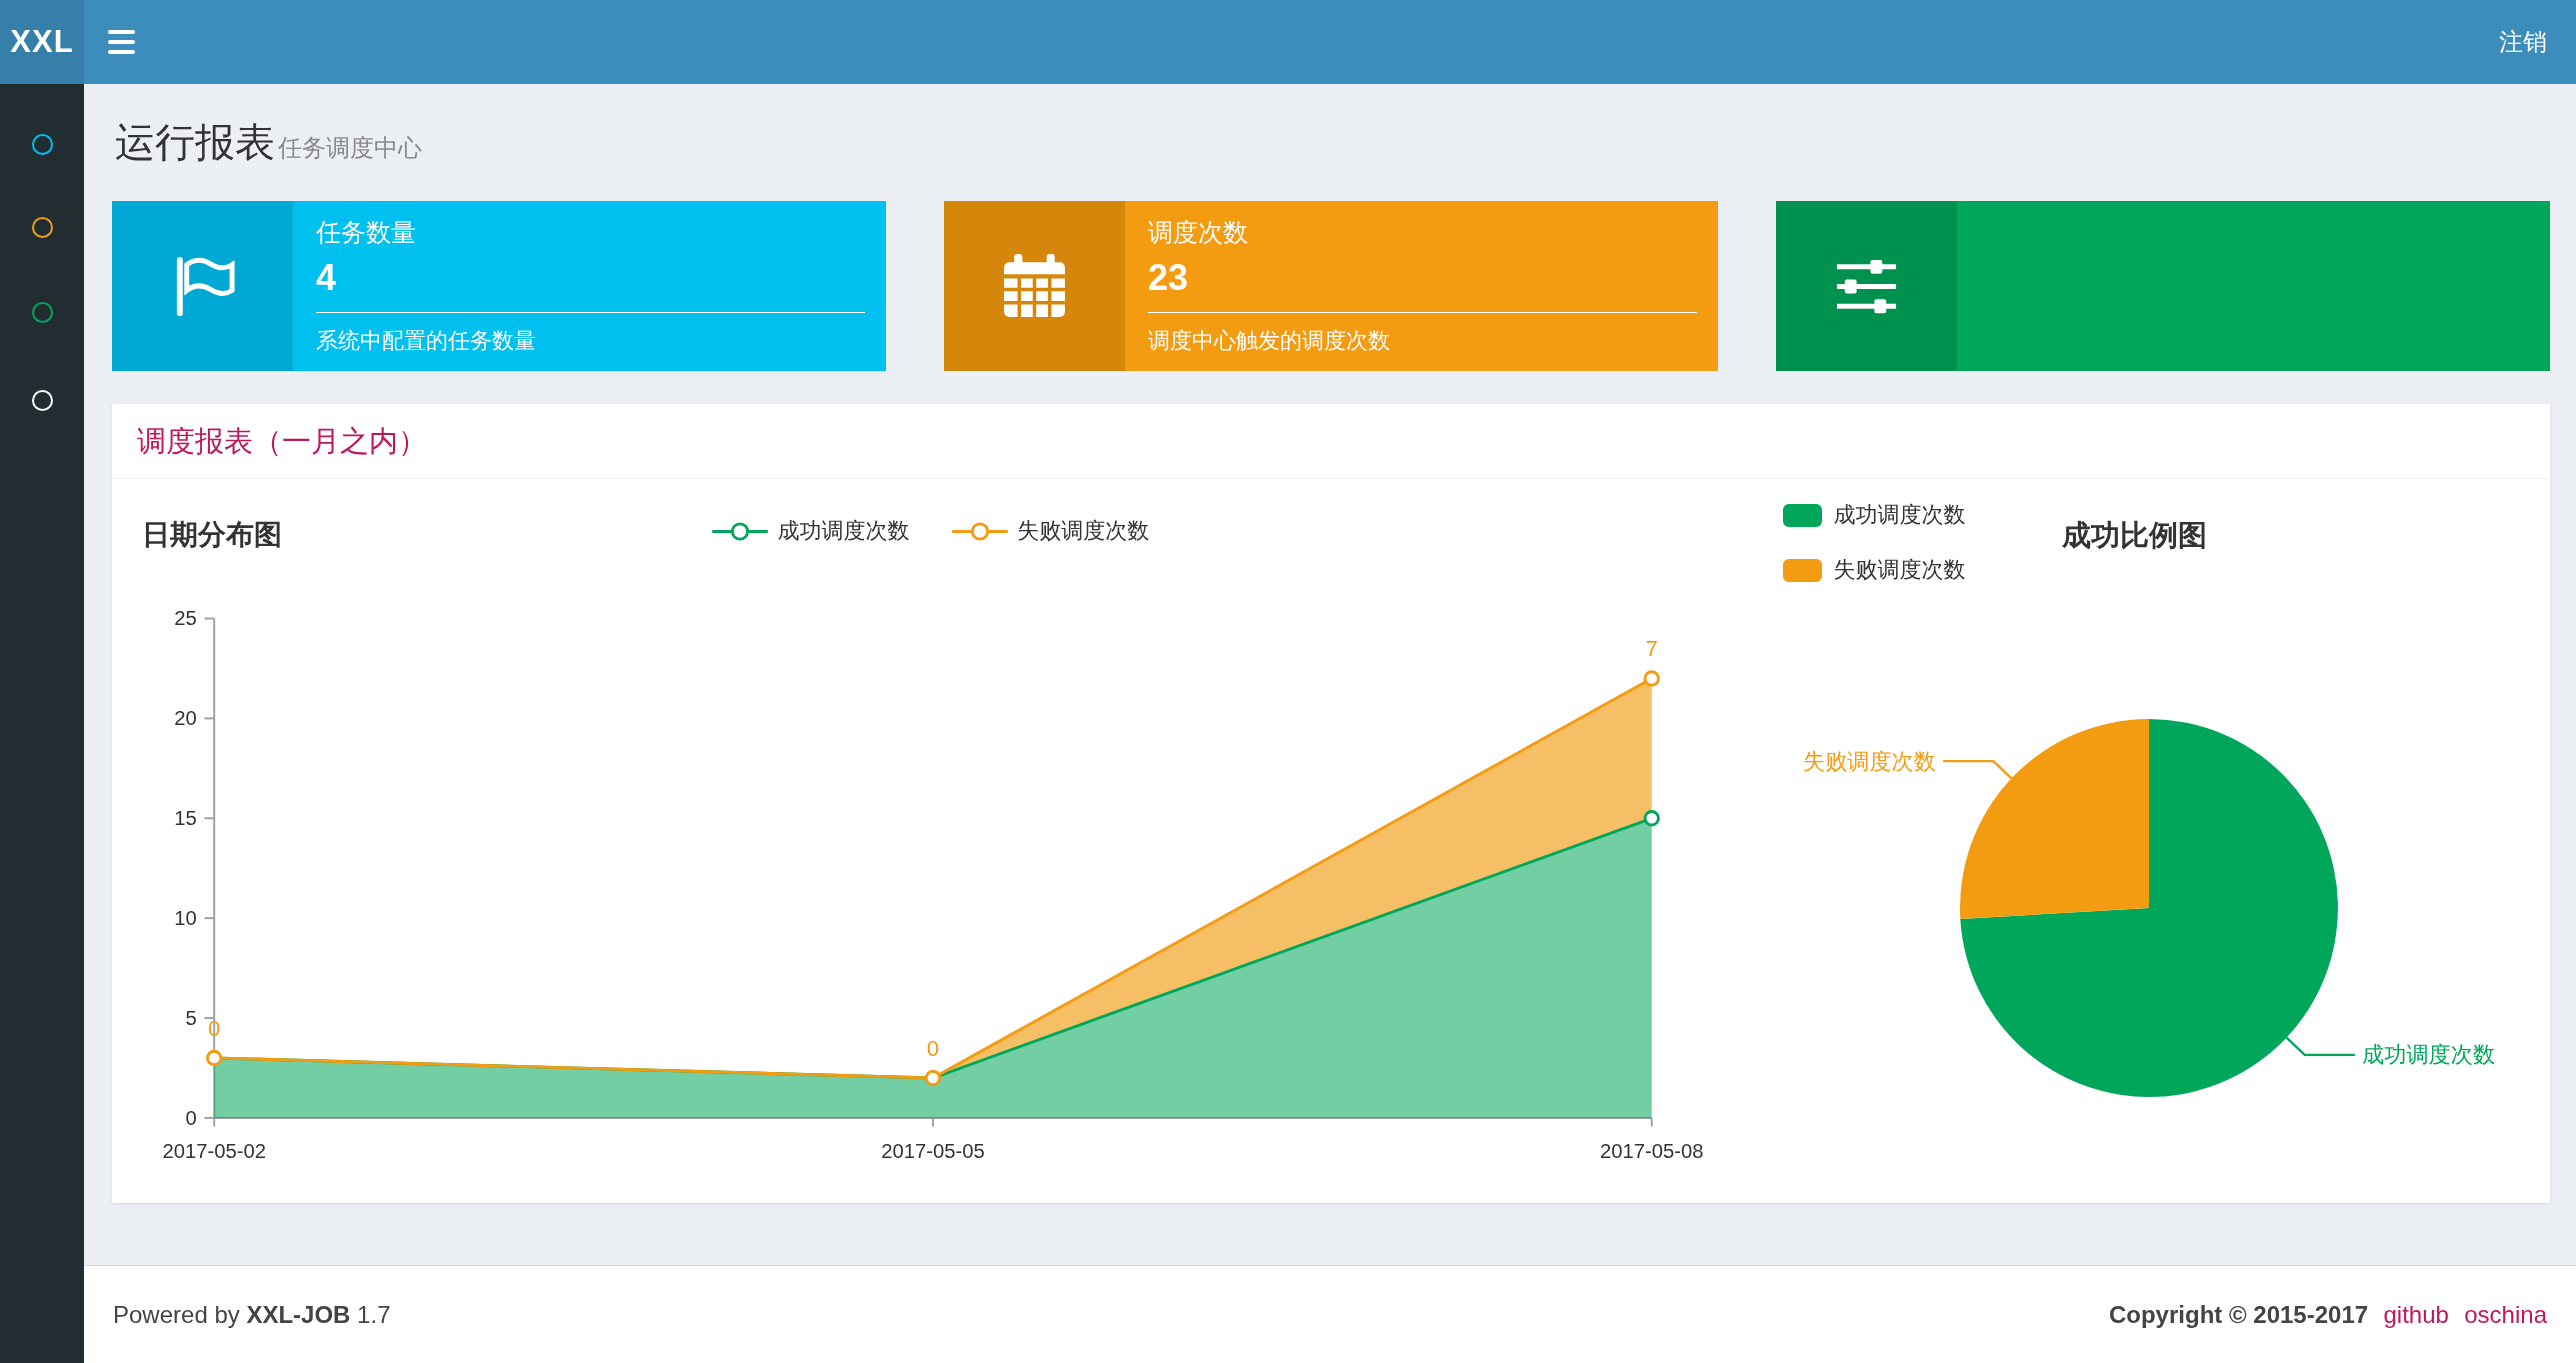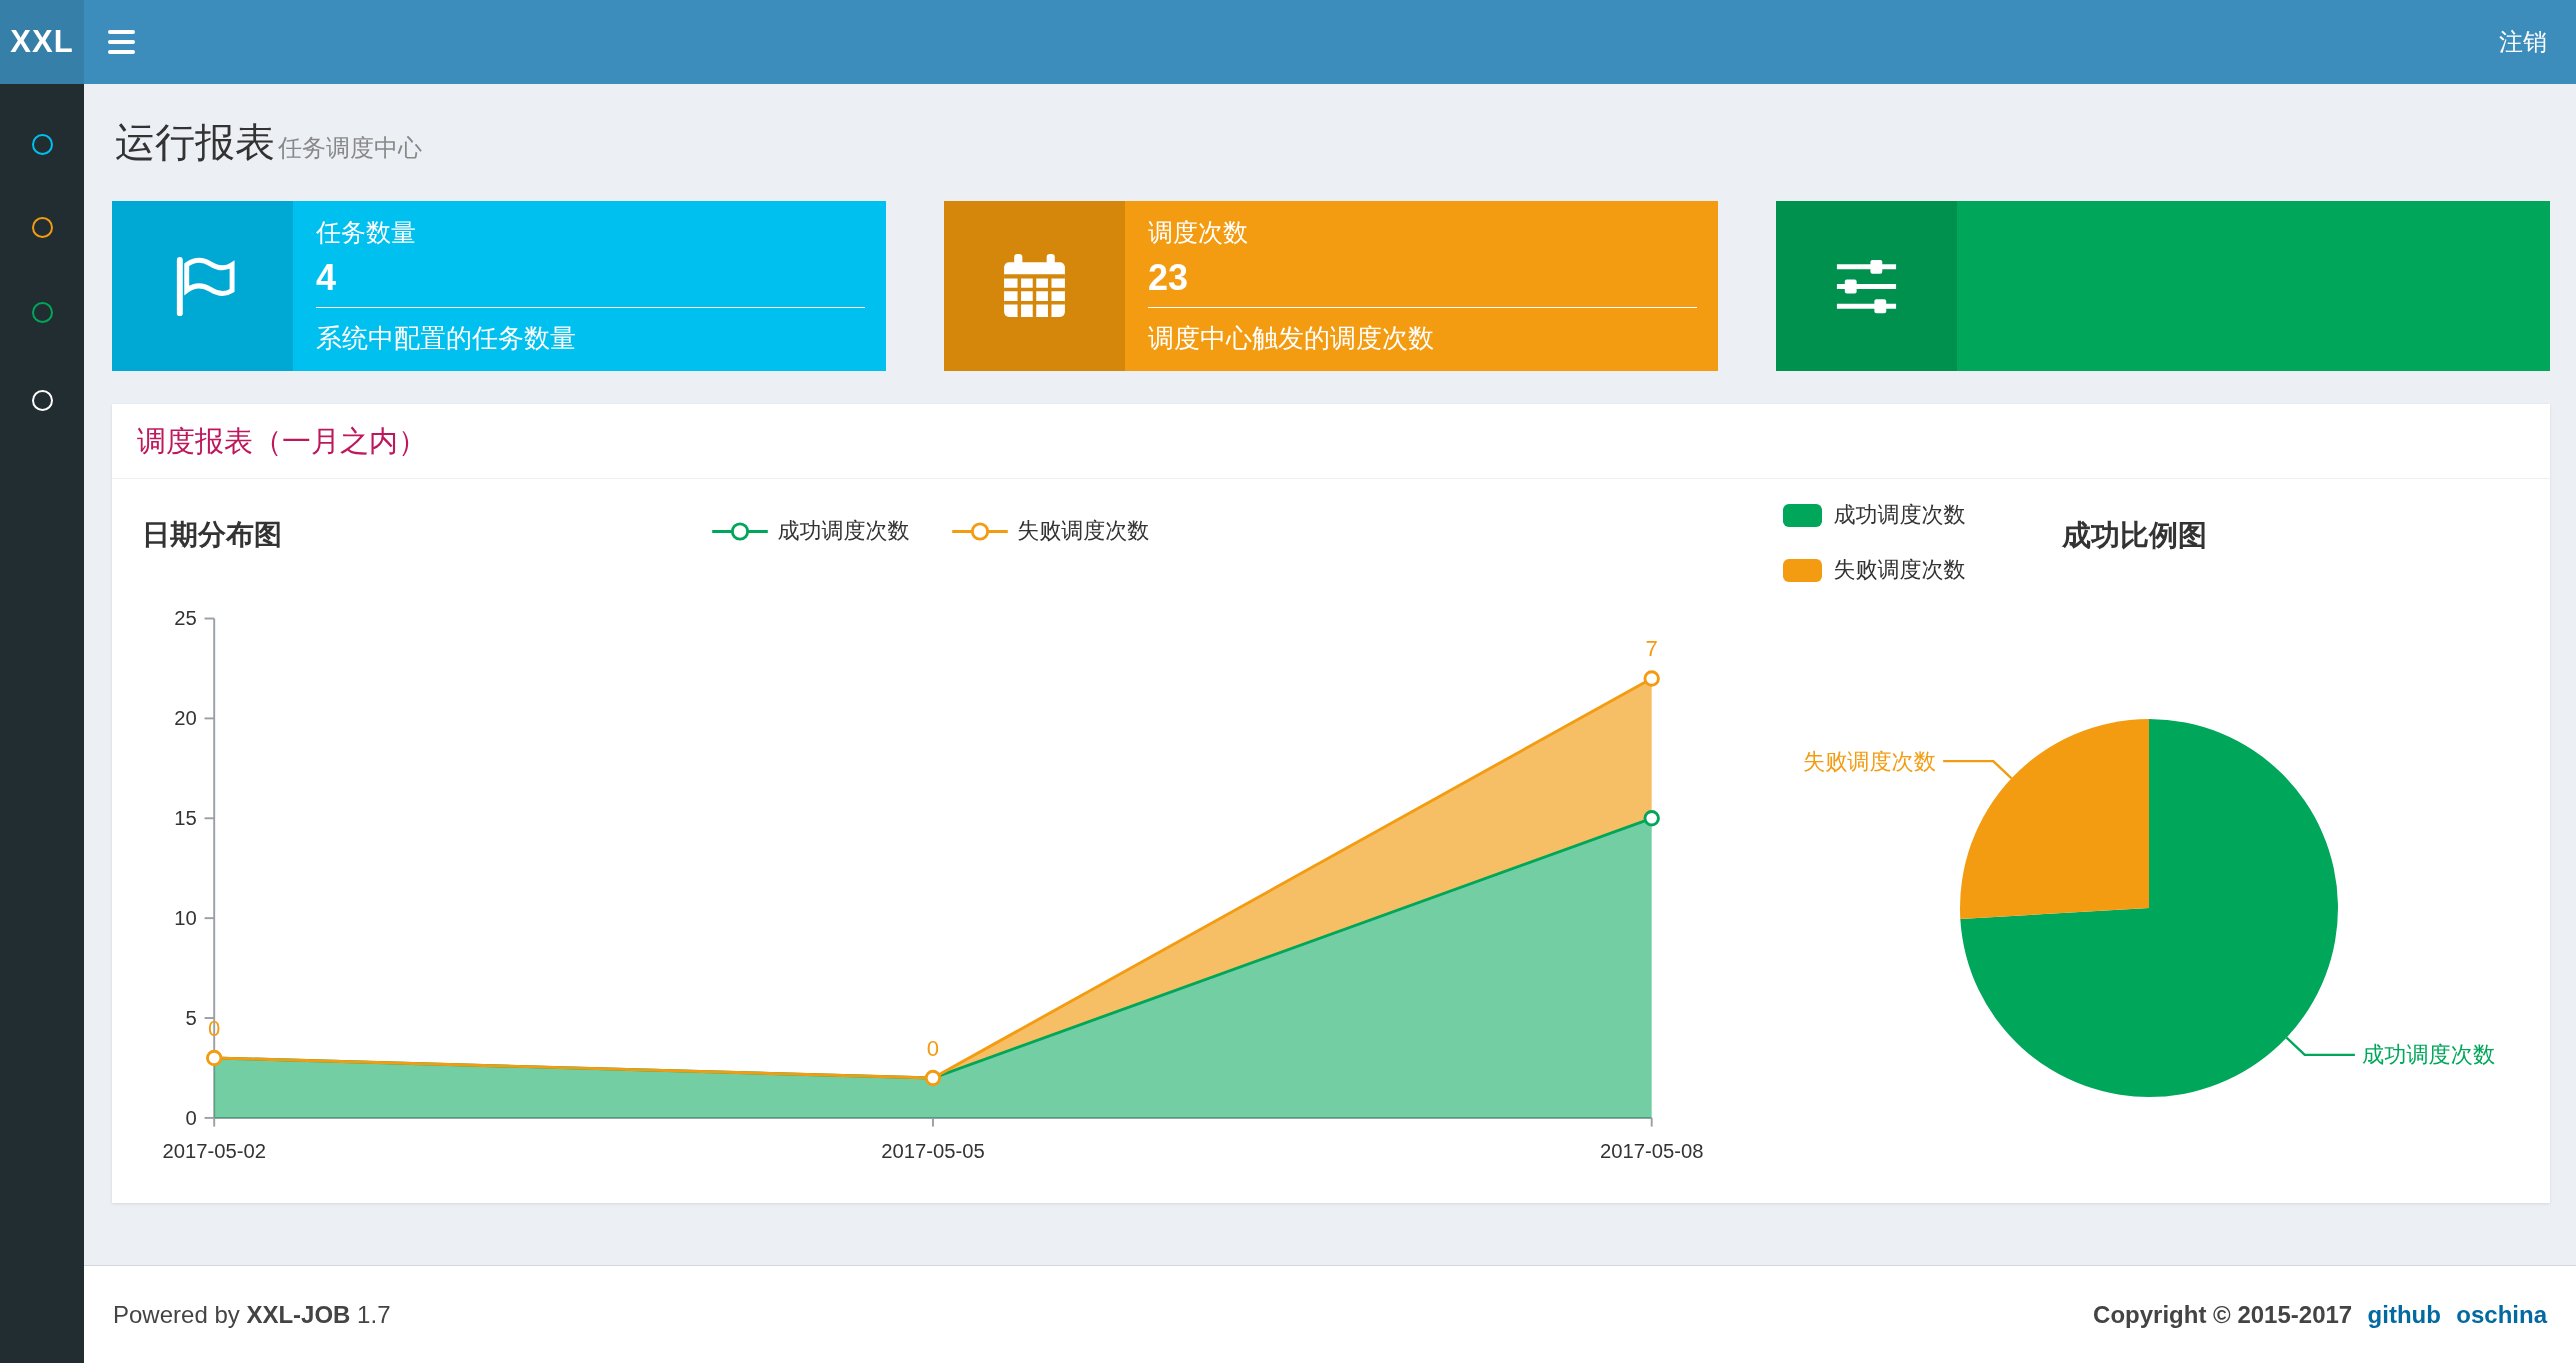--- a/index.html
+++ b/index.html
@@ -28,21 +28,21 @@
   .page-subtitle{font-size:24px;color:#888;margin-left:3px;padding-top:11.6px;}
 
   
   .info-row{position:absolute;left:112px;top:201px;width:2438px;height:170px;display:flex;gap:58px;}
   .info-box{flex:1;display:flex;color:#fff;}
   .ib-icon{width:181px;display:flex;align-items:center;justify-content:center;flex:none;}
   .ib-content{flex:1;display:flex;flex-direction:column;padding:15.4px 21px 11.6px 23px;}
   .ib-title{font-size:25px;}
   .ib-value{font-size:36px;font-weight:bold;margin-top:7.7px;}
   .ib-divider{border-top:1.9px solid #fff;margin-top:auto;}
-  .ib-desc{font-size:26px;padding-top:12.5px;padding-bottom:3.9px;}
+  .ib-desc{font-size:22px;padding-top:12.5px;padding-bottom:3.9px;}
   .box-aqua{background:#00c0ef;}   .box-aqua .ib-icon{background:#00a9d4;}
   .box-orange{background:#f39c12;} .box-orange .ib-icon{background:#d4870b;}
   .box-green{background:#00a65a;}  .box-green .ib-icon{background:#00914f;}
 
   
   .panel{position:absolute;left:112px;top:404px;width:2438px;height:799px;background:#fff;
          box-shadow:0 1px 2.9px rgba(0,0,0,0.10);}
   .panel-header{height:75px;line-height:75px;padding-left:25px;font-size:29px;color:#be185d;
                 border-bottom:1px solid #efefef;box-sizing:border-box;}
   .panel-body{position:relative;height:723px;}
@@ -57,21 +57,21 @@
   .swatch{width:39px;height:23px;border-radius:5.8px;flex:none;}
   .sw-green{background:#00a65a;} .sw-orange{background:#f39c12;}
   .pie-title{position:absolute;left:1950px;top:37px;font-size:29px;font-weight:bold;color:#333;}
   .pie-svg{position:absolute;left:1767px;top:159px;overflow:visible;}
 
   
   .footer{position:absolute;left:84px;right:0;bottom:0;height:98px;background:#fff;border-top:1.9px solid #d2d6de;
           display:flex;align-items:center;padding:0 29px;box-sizing:border-box;font-size:24px;color:#444;}
   .footer b{color:#444;}
   .footer .right{margin-left:auto;display:flex;align-items:center;gap:15.4px;}
-  .flink{color:#0369a1;font-weight:bold;text-decoration:none;cursor:pointer;}
+  .flink{color:#be185d;font-weight:normal;text-decoration:none;cursor:pointer;}
 </style>
 </head>
 <body>
 
 <div class="navbar">
   <div class="logo">XXL</div>
   <div class="hamburger">
     <span class="bar"></span>
     <span class="bar"></span>
     <span class="bar"></span>

